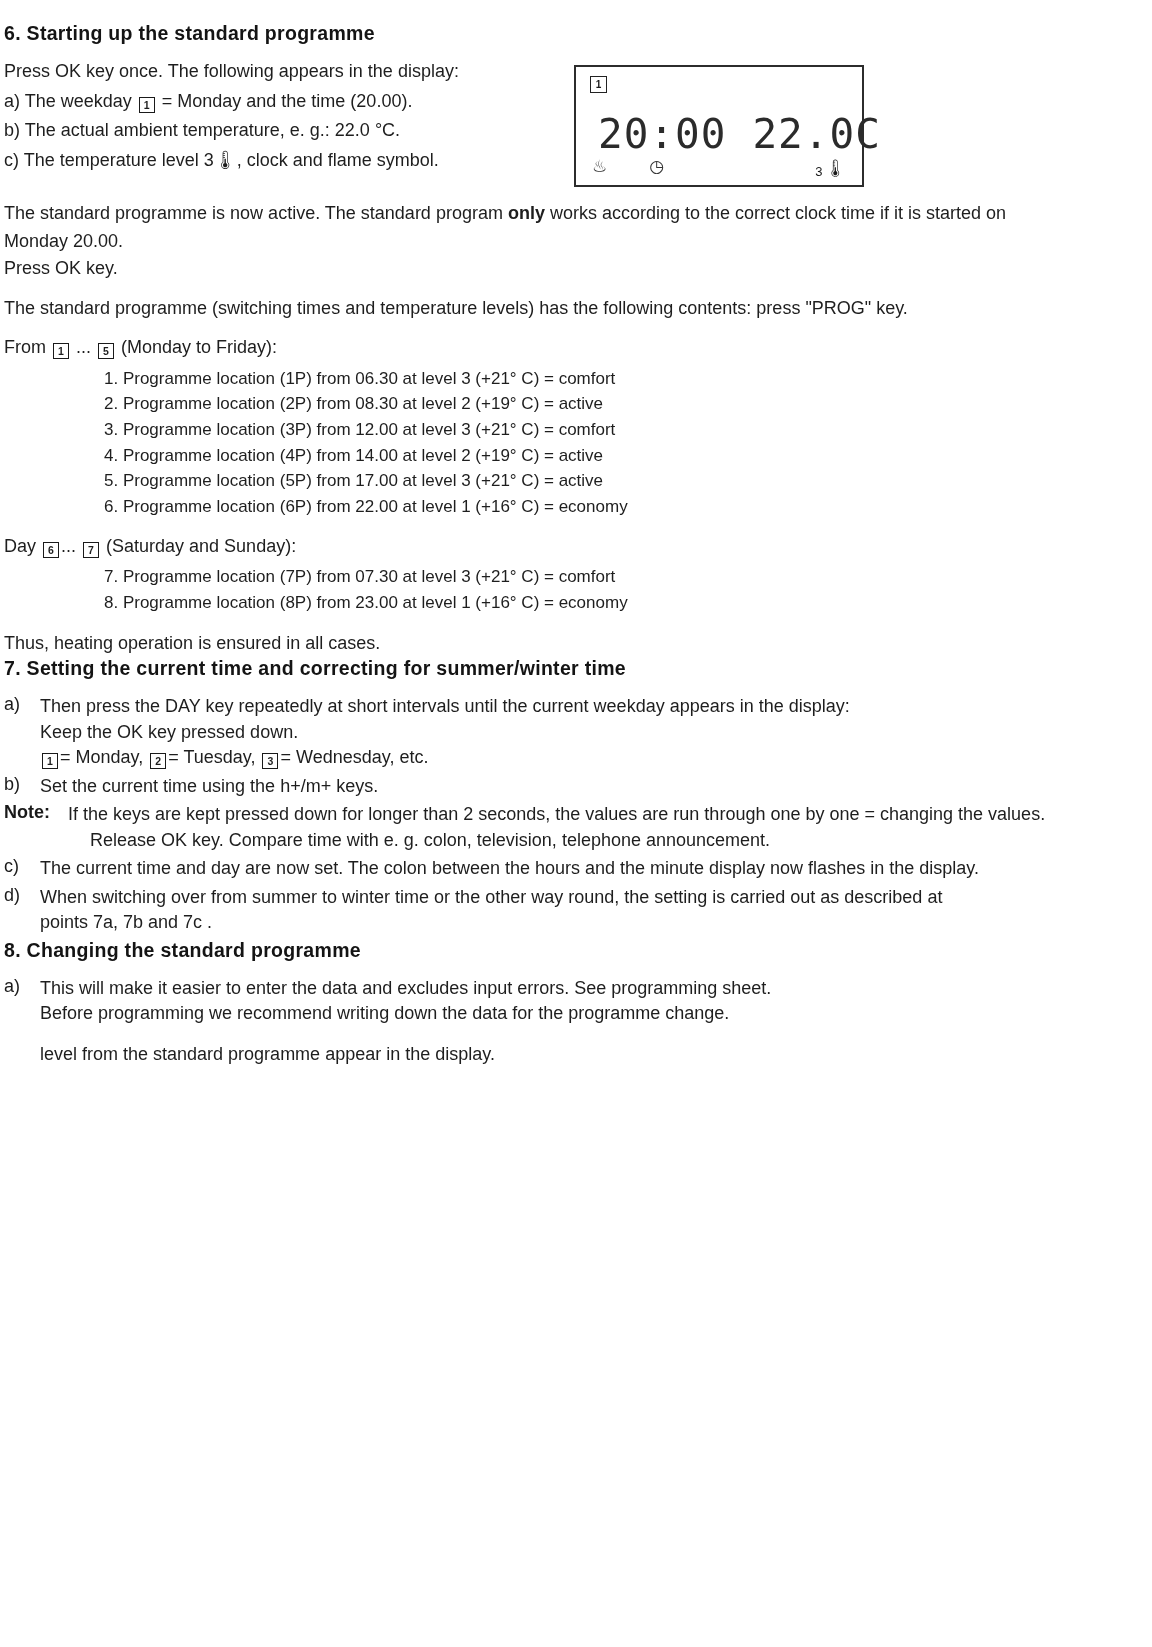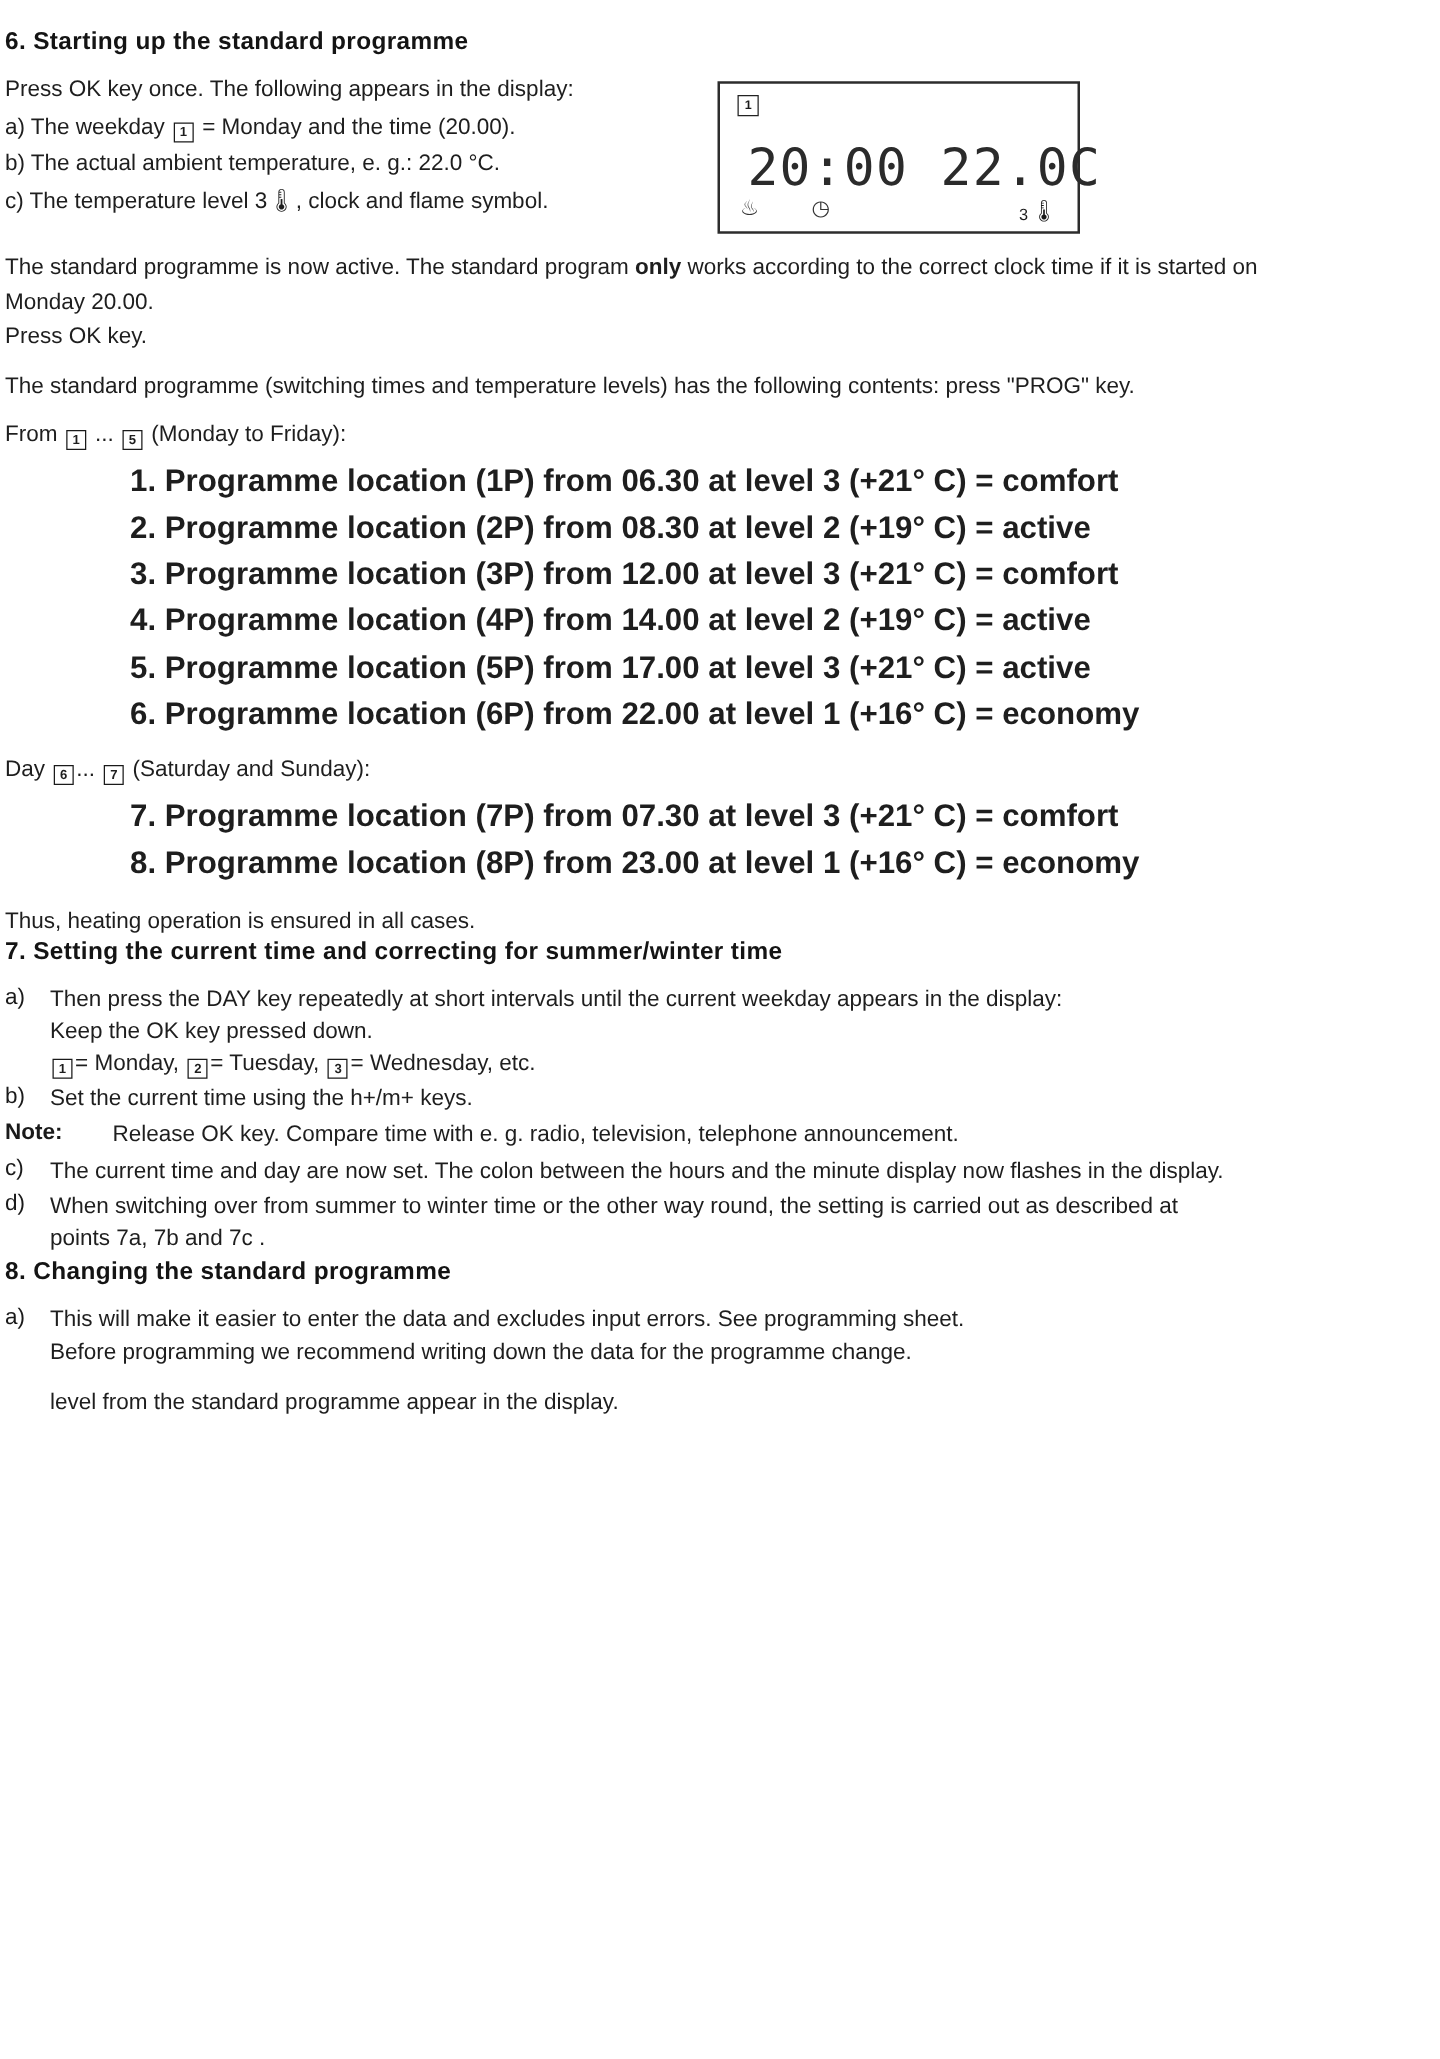--- a/index.html
+++ b/index.html
@@ -104,24 +104,23 @@
     box-sizing: border-box;
   }
   .italic { }
   .prog-head { margin-top: 14px; font-size: 18px; }
   ol.prog-list {
     margin: 6px 0 0 0;
     padding-left: 100px;
     list-style: none;
   }
   ol.prog-list li {
-    font-size: 25px;
+    font-size: 17px;
     line-height: 1.45;
     margin-bottom: 1px;
-    font-weight: bold;
   }
   .thus { margin-top: 16px; }
   .sec7 { margin-top: 38px; }
   .lettered {
     margin-top: 10px;
   }
   .lettered .row {
     display: flex;
     margin-bottom: 3px;
   }
@@ -223,21 +222,22 @@
     <div class="row">
       <div class="lbl">b)</div>
       <div class="content">
         <div class="txt">Set the current time using the h+/m+ keys.</div>
       </div>
     </div>
 
     <div class="row">
       <div class="lbl note">Note:</div>
       <div class="content">
-        <div class="txt" style="margin-left:22px;">Release OK key. Compare time with e. g. radio, television, telephone announcement.</div>
+        <div class="txt">If the keys are kept pressed down for longer than 2 seconds, the values are run through one by one = changing the values.</div>
+        <div class="txt" style="margin-left:22px;">Release OK key. Compare time with e. g. colon, television, telephone announcement.</div>
       </div>
     </div>
 
     <div class="row">
       <div class="lbl">c)</div>
       <div class="content">
         <div class="txt">The current time and day are now set. The colon between the hours and the minute display now flashes in the display.</div>
       </div>
     </div>
 

